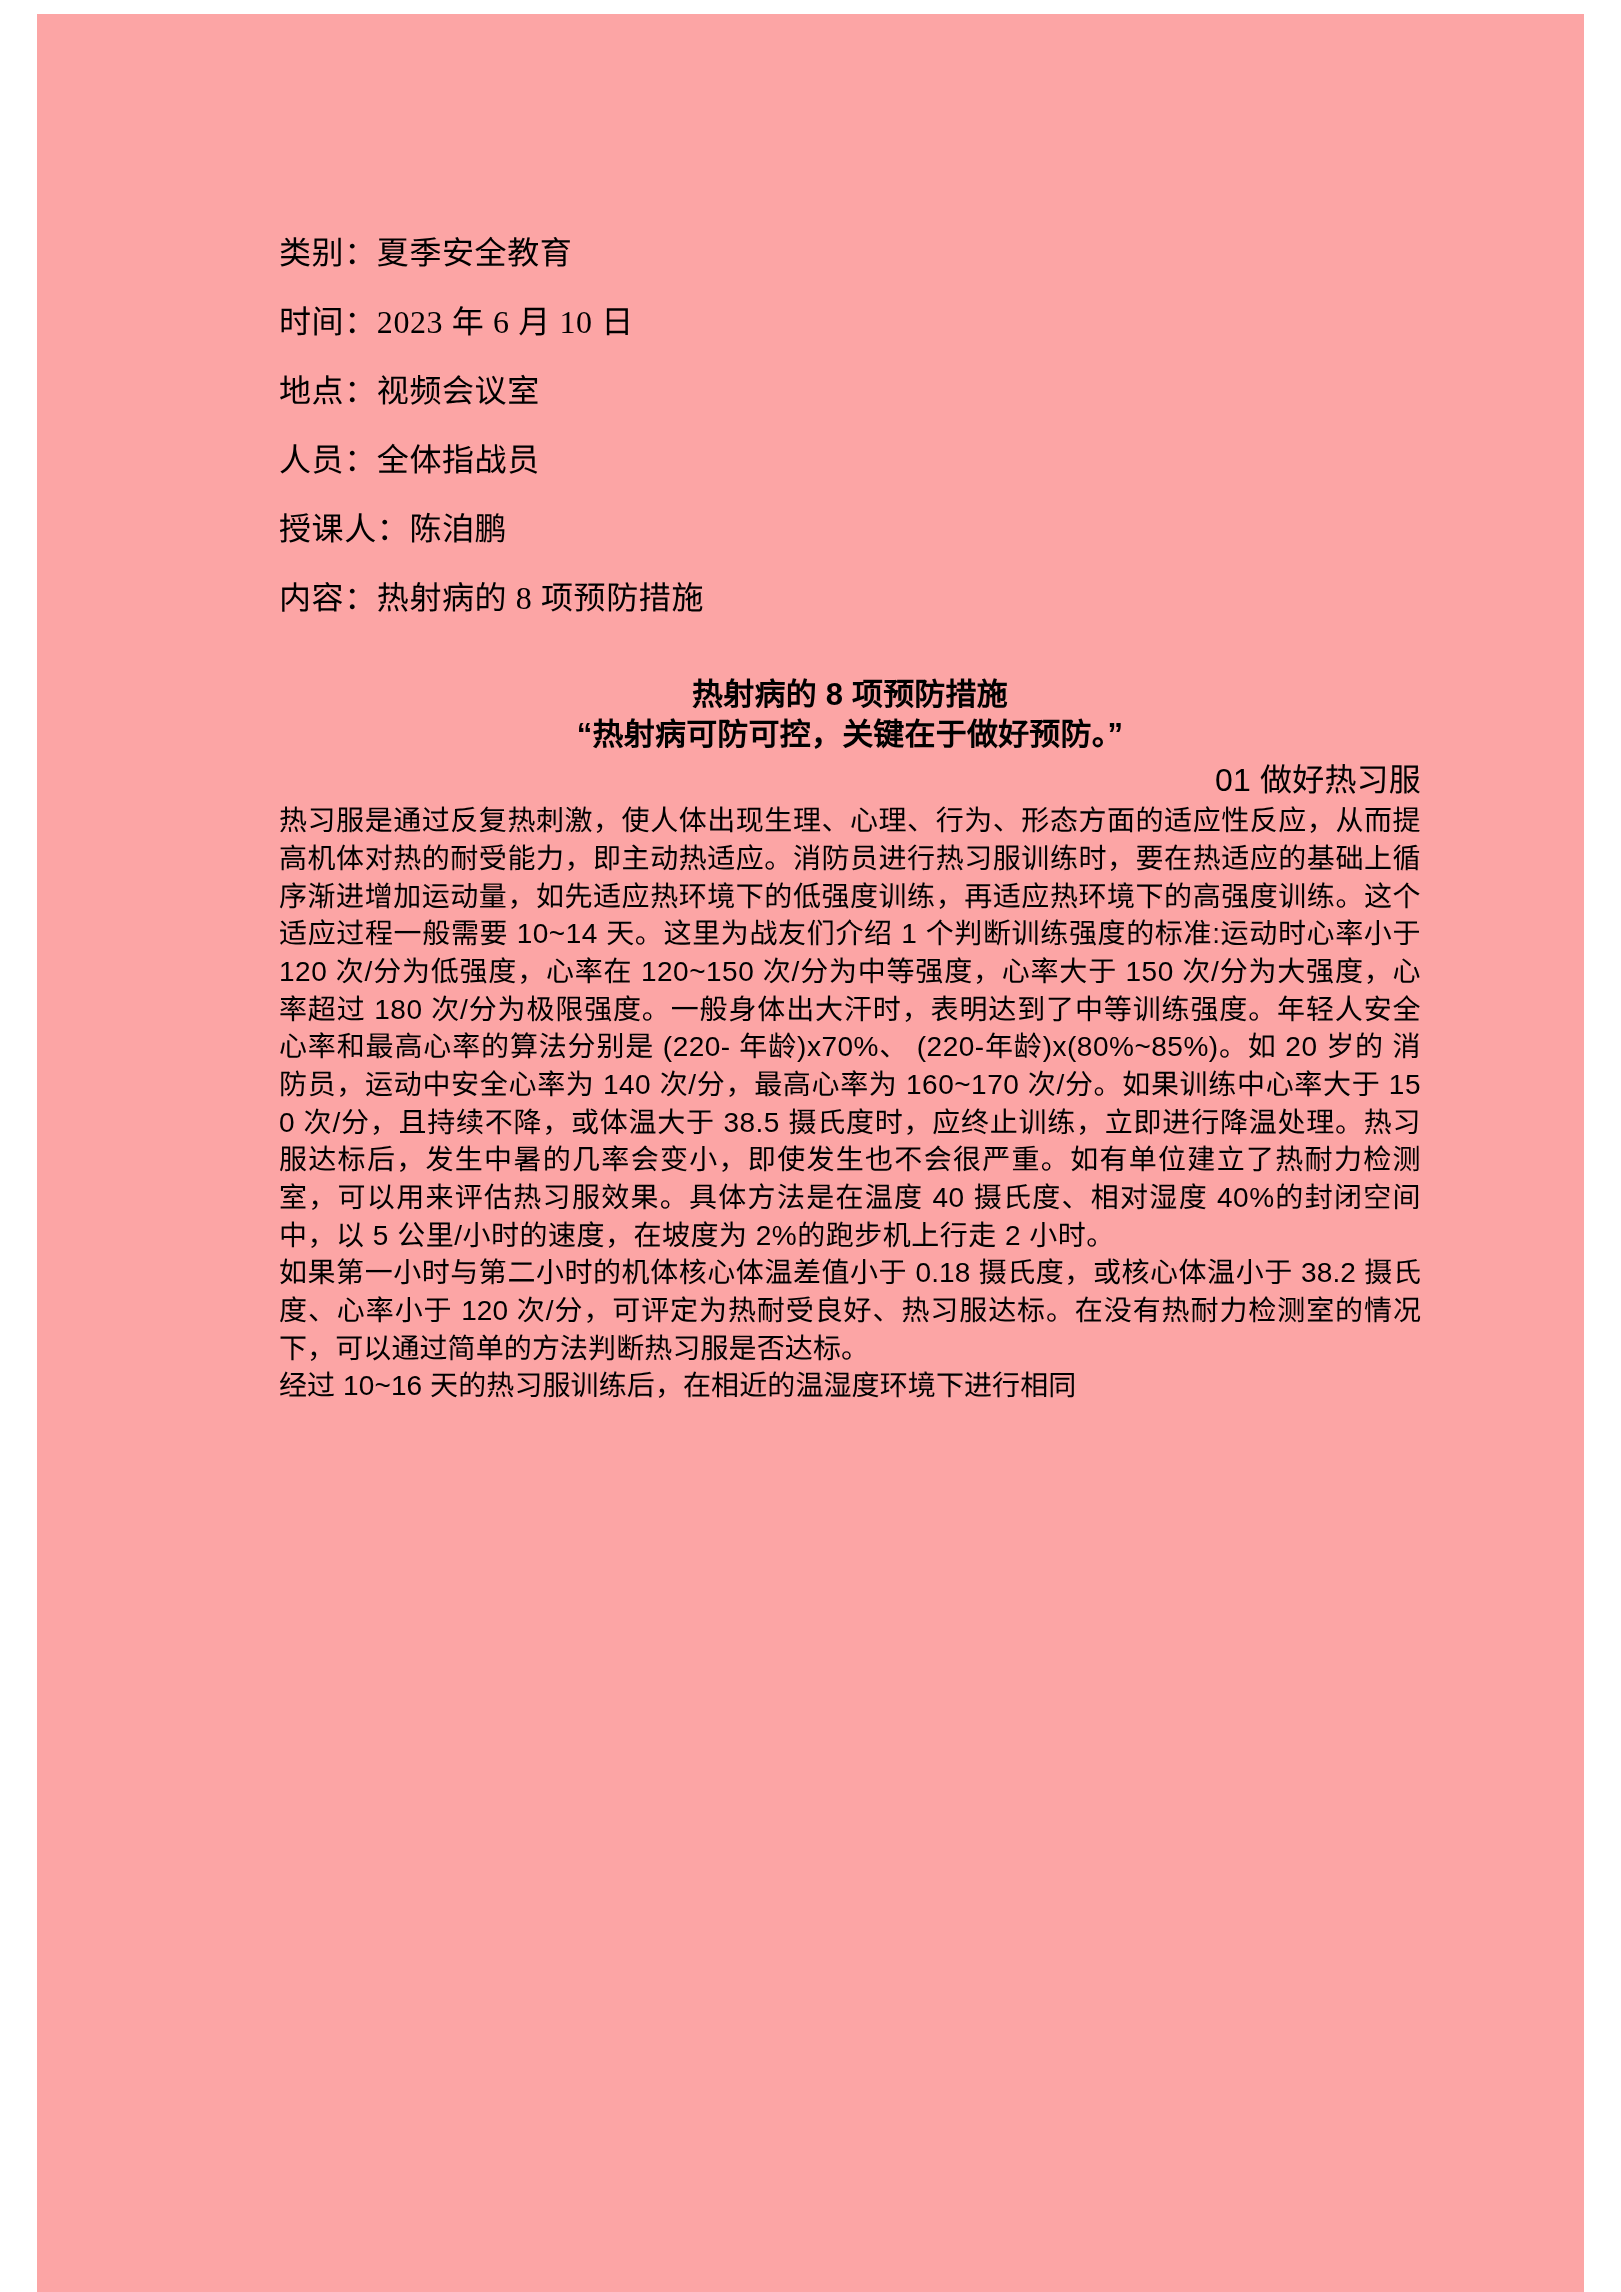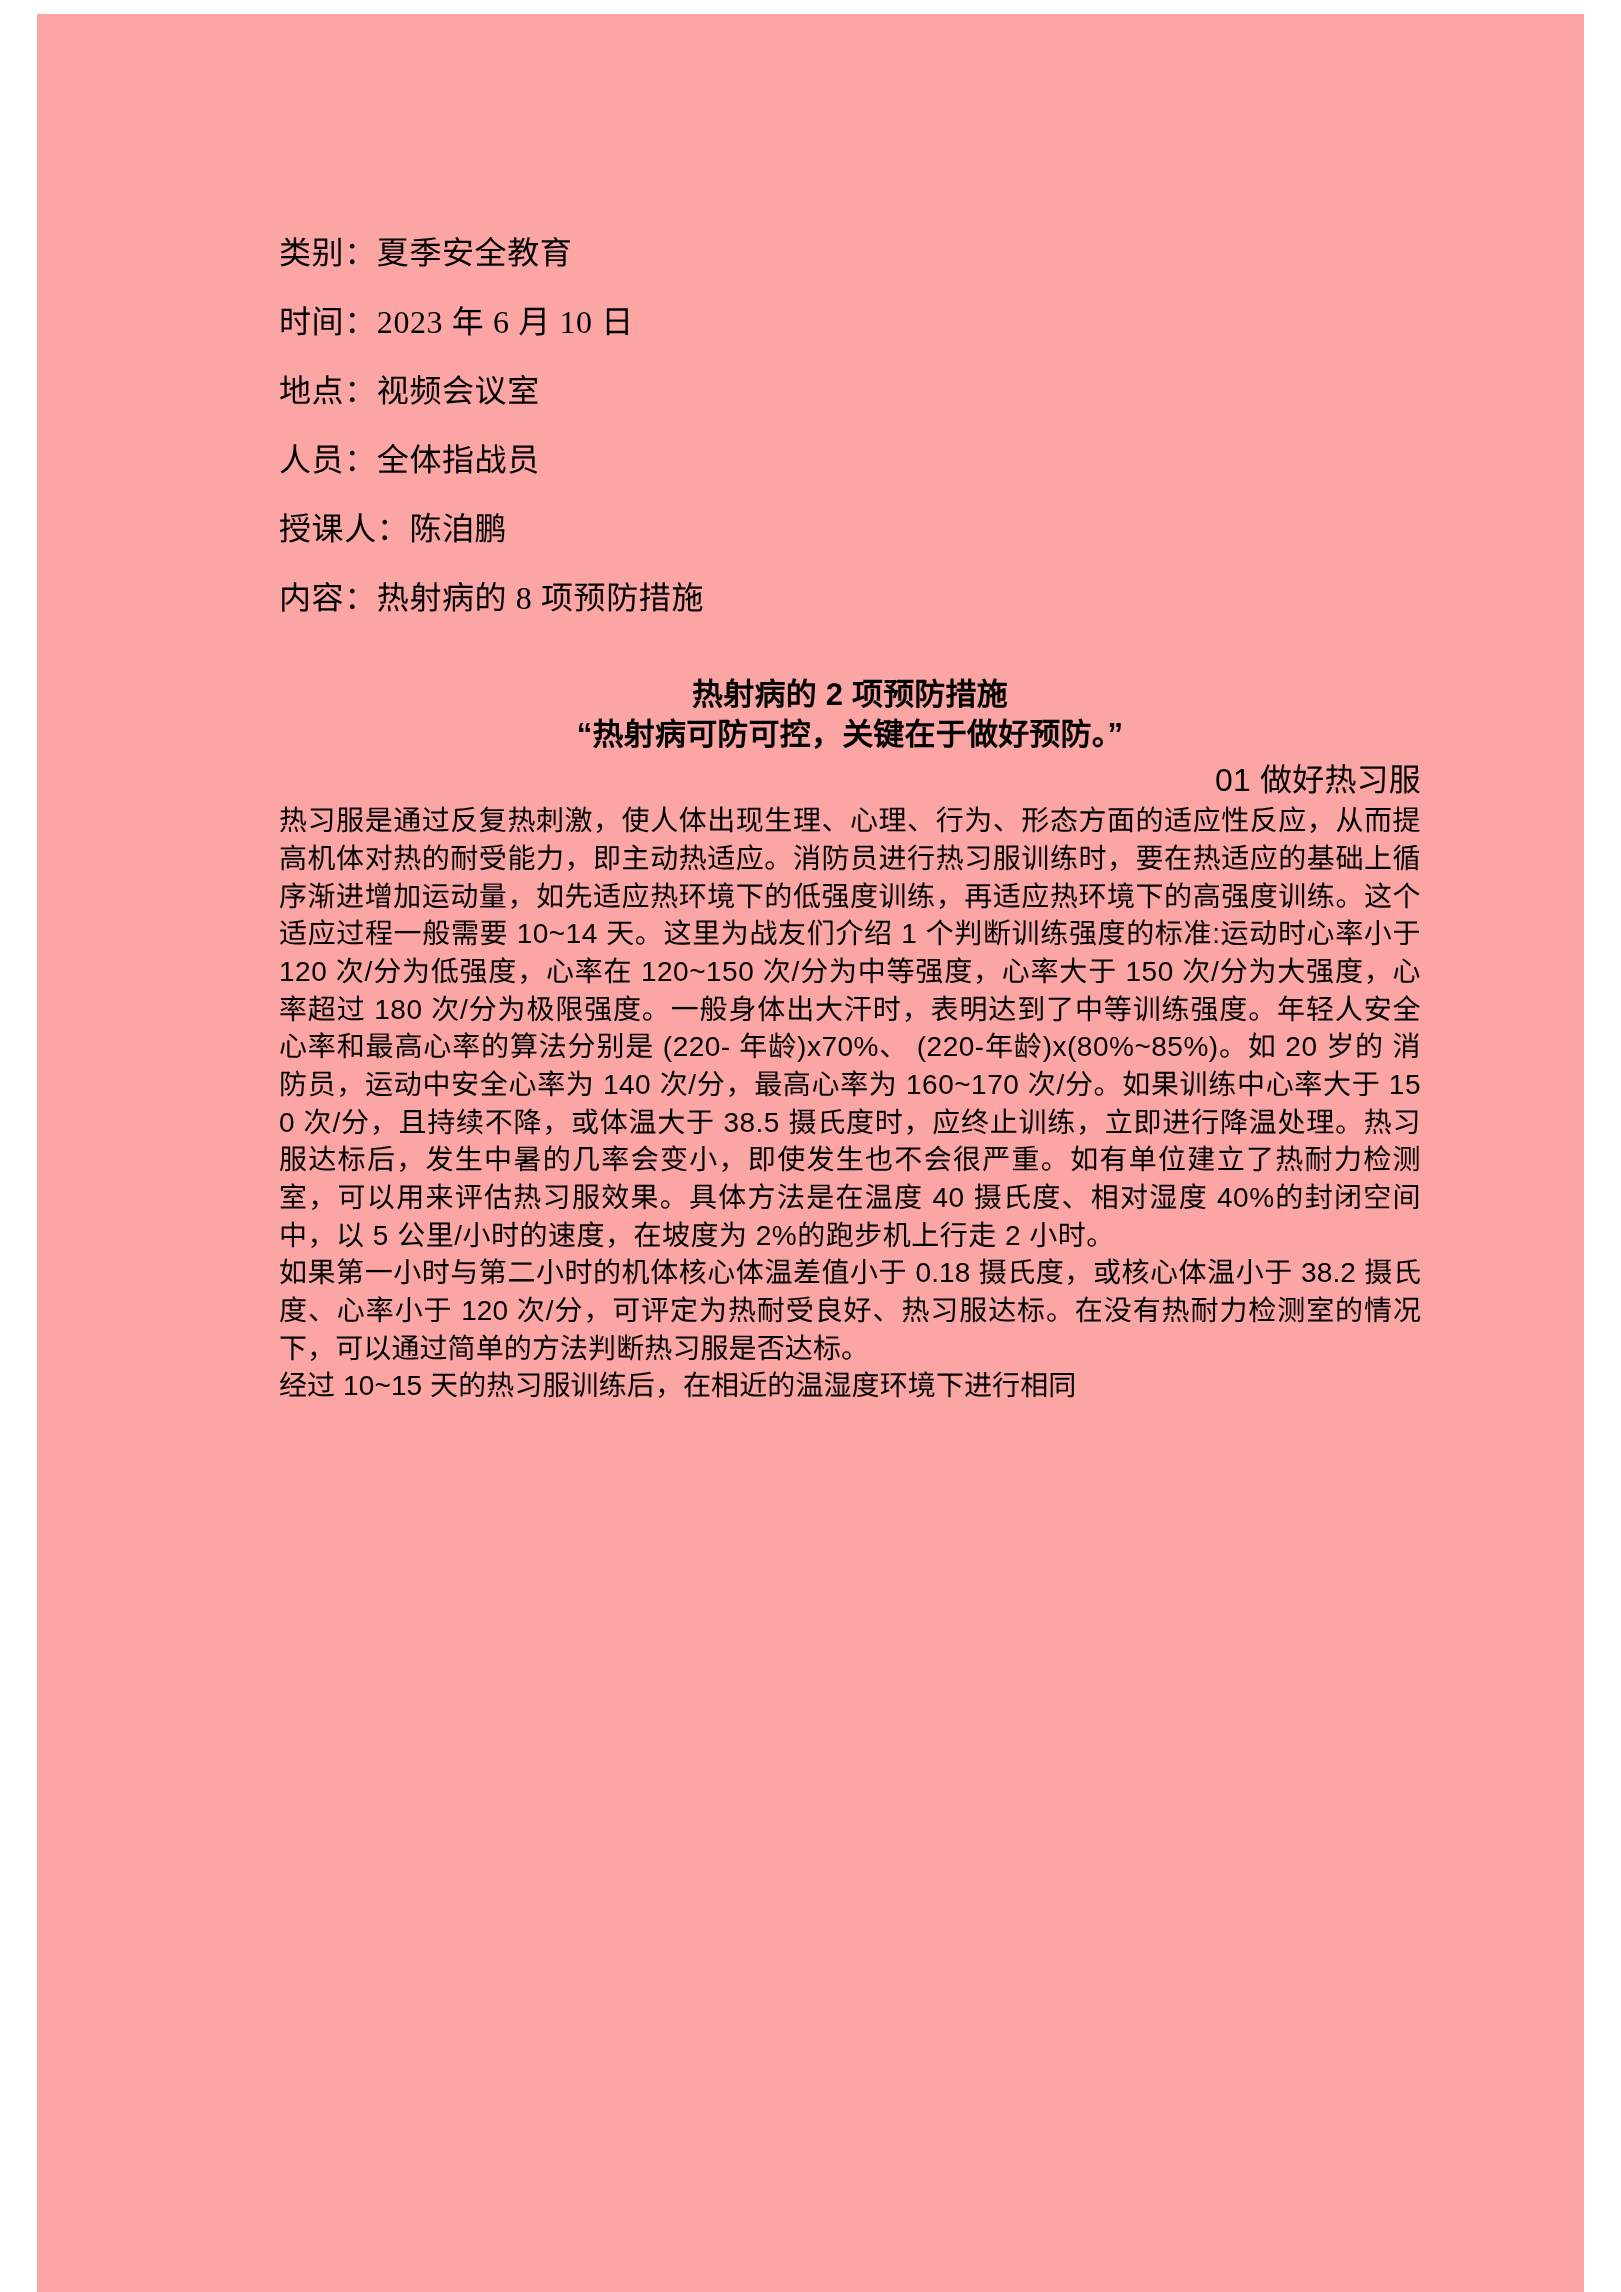--- a/index.html
+++ b/index.html
@@ -94,25 +94,25 @@
     <div class="meta-block">
       <p class="meta-line">类别：夏季安全教育</p>
       <p class="meta-line">时间：2023 年 6 月 10 日</p>
       <p class="meta-line">地点：视频会议室</p>
       <p class="meta-line">人员：全体指战员</p>
       <p class="meta-line">授课人：陈洎鹏</p>
       <p class="meta-line">内容：热射病的 8 项预防措施</p>
     </div>
 
     <div class="title-block">
-      <h1 class="doc-title">热射病的 2 项预防措施</h1>
+      <h1 class="doc-title">热射病的 8 项预防措施</h1>
       <h2 class="doc-subtitle">“热射病可防可控，关键在于做好预防。”</h2>
     </div>
 
     <h3 class="section-heading">01 做好热习服</h3>
 
     <p class="body-para loose">热习服是通过反复热刺激，使人体出现生理、心理、行为、形态方面的适应性反应，从而提高机体对热的耐受能力，即主动热适应。消防员进行热习服训练时，要在热适应的基础上循序渐进增加运动量，如先适应热环境下的低强度训练，再适应热环境下的高强度训练。这个适应过程一般需要 10~14 天。这里为战友们介绍 1 个判断训练强度的标准:运动时心率小于 120 次/分为低强度，心率在 120~150 次/分为中等强度，心率大于 150 次/分为大强度，心率超过 180 次/分为极限强度。一般身体出大汗时，表明达到了中等训练强度。年轻人安全心率和最高心率的算法分别是 (220- 年龄)x70%、 (220-年龄)x(80%~85%)。如 20 岁的 消防员，运动中安全心率为 140 次/分，最高心率为 160~170 次/分。如果训练中心率大于 150 次/分，且持续不降，或体温大于 38.5 摄氏度时，应终止训练，立即进行降温处理。热习服达标后，发生中暑的几率会变小，即使发生也不会很严重。如有单位建立了热耐力检测室，可以用来评估热习服效果。具体方法是在温度 40 摄氏度、相对湿度 40%的封闭空间中，以 5 公里/小时的速度，在坡度为 2%的跑步机上行走 2 小时。</p>
     <p class="body-para">如果第一小时与第二小时的机体核心体温差值小于 0.18 摄氏度，或核心体温小于 38.2 摄氏度、心率小于 120 次/分，可评定为热耐受良好、热习服达标。在没有热耐力检测室的情况下，可以通过简单的方法判断热习服是否达标。</p>
-    <p class="body-para">经过 10~15 天的热习服训练后，在相近的温湿度环境下进行相同</p>
+    <p class="body-para">经过 10~16 天的热习服训练后，在相近的温湿度环境下进行相同</p>
 
   </div>
 </div>
 
 
 </body></html>

